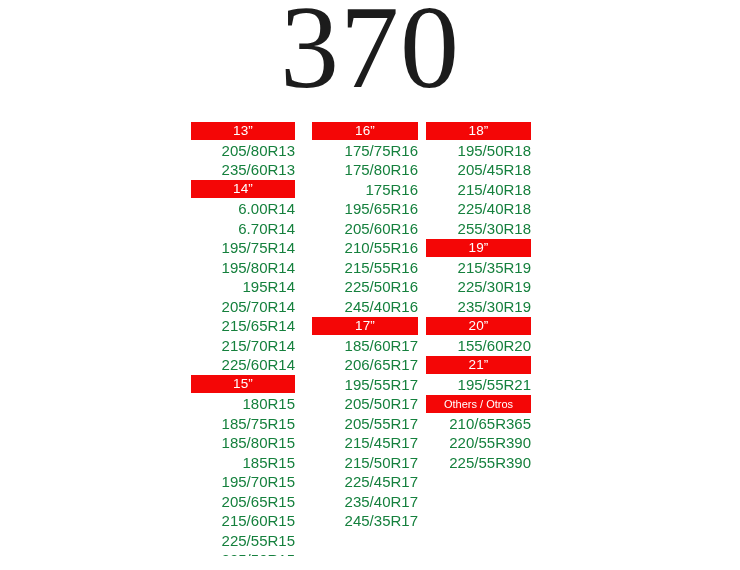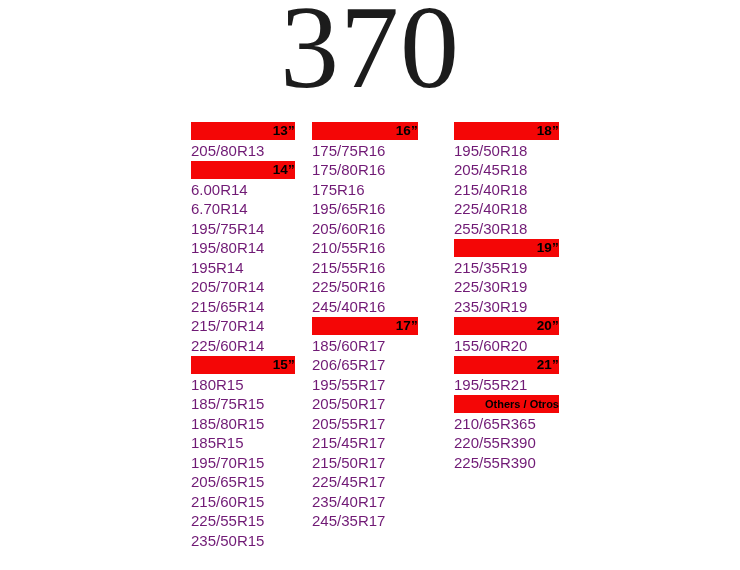--- a/index.html
+++ b/index.html
@@ -28,53 +28,54 @@
     font-weight: 400;
     color: #1c1c1c;
     letter-spacing: 1px;
   }
   .col {
     position: absolute;
     top: 121px;
   }
   .col-1 { left: 191px; width: 104px; }
   .col-2 { left: 312px; width: 106px; }
-  .col-3 { left: 454px; width: 105px; }
+  .col-3 { left: 426px; width: 105px; }
   .hdr {
     height: 18px;
     line-height: 18px;
     margin: 0.75px 0;
     background: #f40606;
-    color: #000000;
-    font-weight: bold;
+    color: #ffffff;
+    font-weight: normal;
     font-size: 13.5px;
-    text-align: right;
+    text-align: center;
     letter-spacing: 0.2px;
   }
   .hdr.wide-label {
     font-size: 11px;
     letter-spacing: 0;
   }
   .item {
     height: 19.5px;
     line-height: 19.5px;
     font-size: 15px;
-    color: #701a75;
-    text-align: left;
+    color: #15803d;
+    text-align: right;
     white-space: nowrap;
   }
 </style>
 </head>
 <body>
 
 <div class="page">
   <h1 class="title">370</h1>
   <div class="col col-1">
       <div class="hdr">13”</div>
       <div class="item">205/80R13</div>
+      <div class="item">235/60R13</div>
       <div class="hdr">14”</div>
       <div class="item">6.00R14</div>
       <div class="item">6.70R14</div>
       <div class="item">195/75R14</div>
       <div class="item">195/80R14</div>
       <div class="item">195R14</div>
       <div class="item">205/70R14</div>
       <div class="item">215/65R14</div>
       <div class="item">215/70R14</div>
       <div class="item">225/60R14</div>

